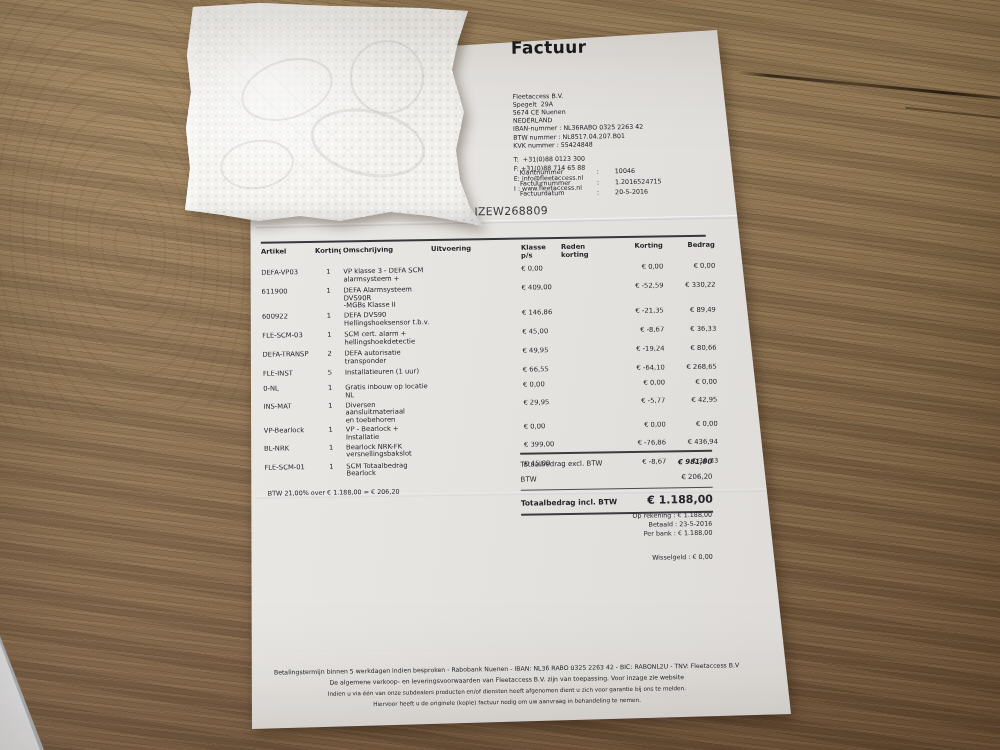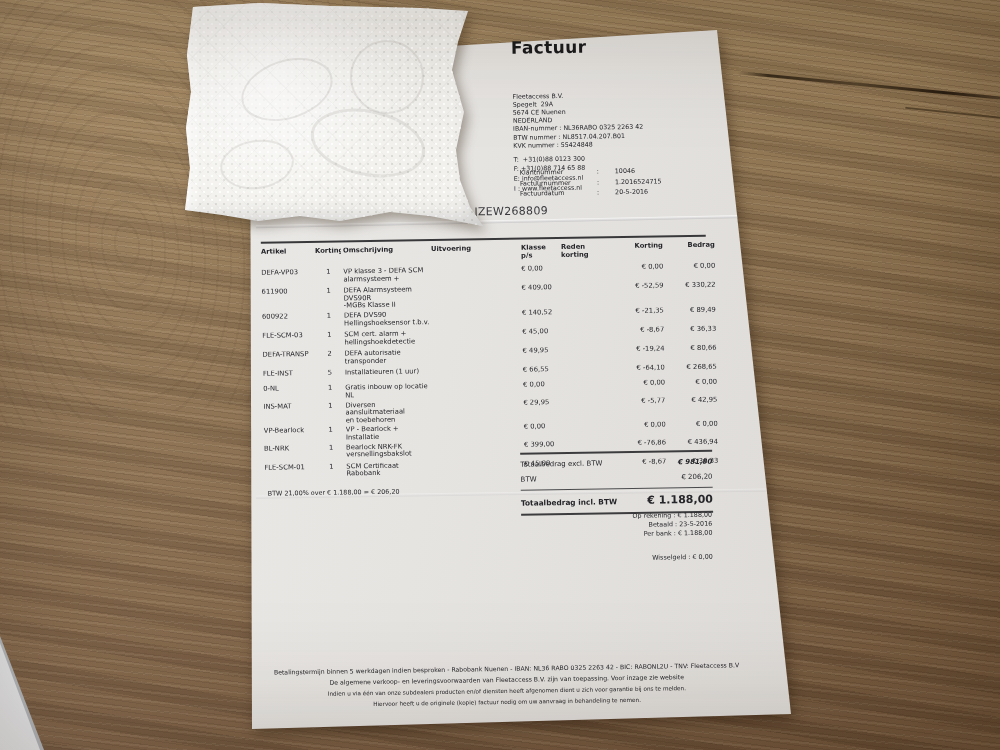--- a/index.html
+++ b/index.html
@@ -191,21 +191,21 @@
         <div class="c c6"></div>
         <div class="c c7">€ -52,59</div>
         <div class="c c8">€ 330,22</div>
       </div>
         <div class="t-row two">
         <div class="c c1">600922</div>
         <div class="c c2">1</div>
         <div class="c c3 pre">DEFA DVS90
 Hellingshoeksensor t.b.v.</div>
         <div class="c c4"></div>
-        <div class="c c5">€ 140,52</div>
+        <div class="c c5">€ 146,86</div>
         <div class="c c6"></div>
         <div class="c c7">€ -21,35</div>
         <div class="c c8">€ 89,49</div>
       </div>
         <div class="t-row two">
         <div class="c c1">FLE-SCM-03</div>
         <div class="c c2">1</div>
         <div class="c c3 pre">SCM cert. alarm +
 hellingshoekdetectie</div>
         <div class="c c4"></div>
@@ -273,21 +273,21 @@
 versnellingsbakslot</div>
         <div class="c c4"></div>
         <div class="c c5">€ 399,00</div>
         <div class="c c6"></div>
         <div class="c c7">€ -76,86</div>
         <div class="c c8">€ 436,94</div>
       </div>
         <div class="t-row one">
         <div class="c c1">FLE-SCM-01</div>
         <div class="c c2">1</div>
-        <div class="c c3 pre">SCM Certificaat Rabobank</div>
+        <div class="c c3 pre">SCM Totaalbedrag Bearlock</div>
         <div class="c c4"></div>
         <div class="c c5">€ 45,00</div>
         <div class="c c6"></div>
         <div class="c c7">€ -8,67</div>
         <div class="c c8">€ 36,33</div>
       </div>
       </div>
   </div>
 
   <div class="btw-note">BTW 21,00% over € 1.188,00 = € 206,20</div>

